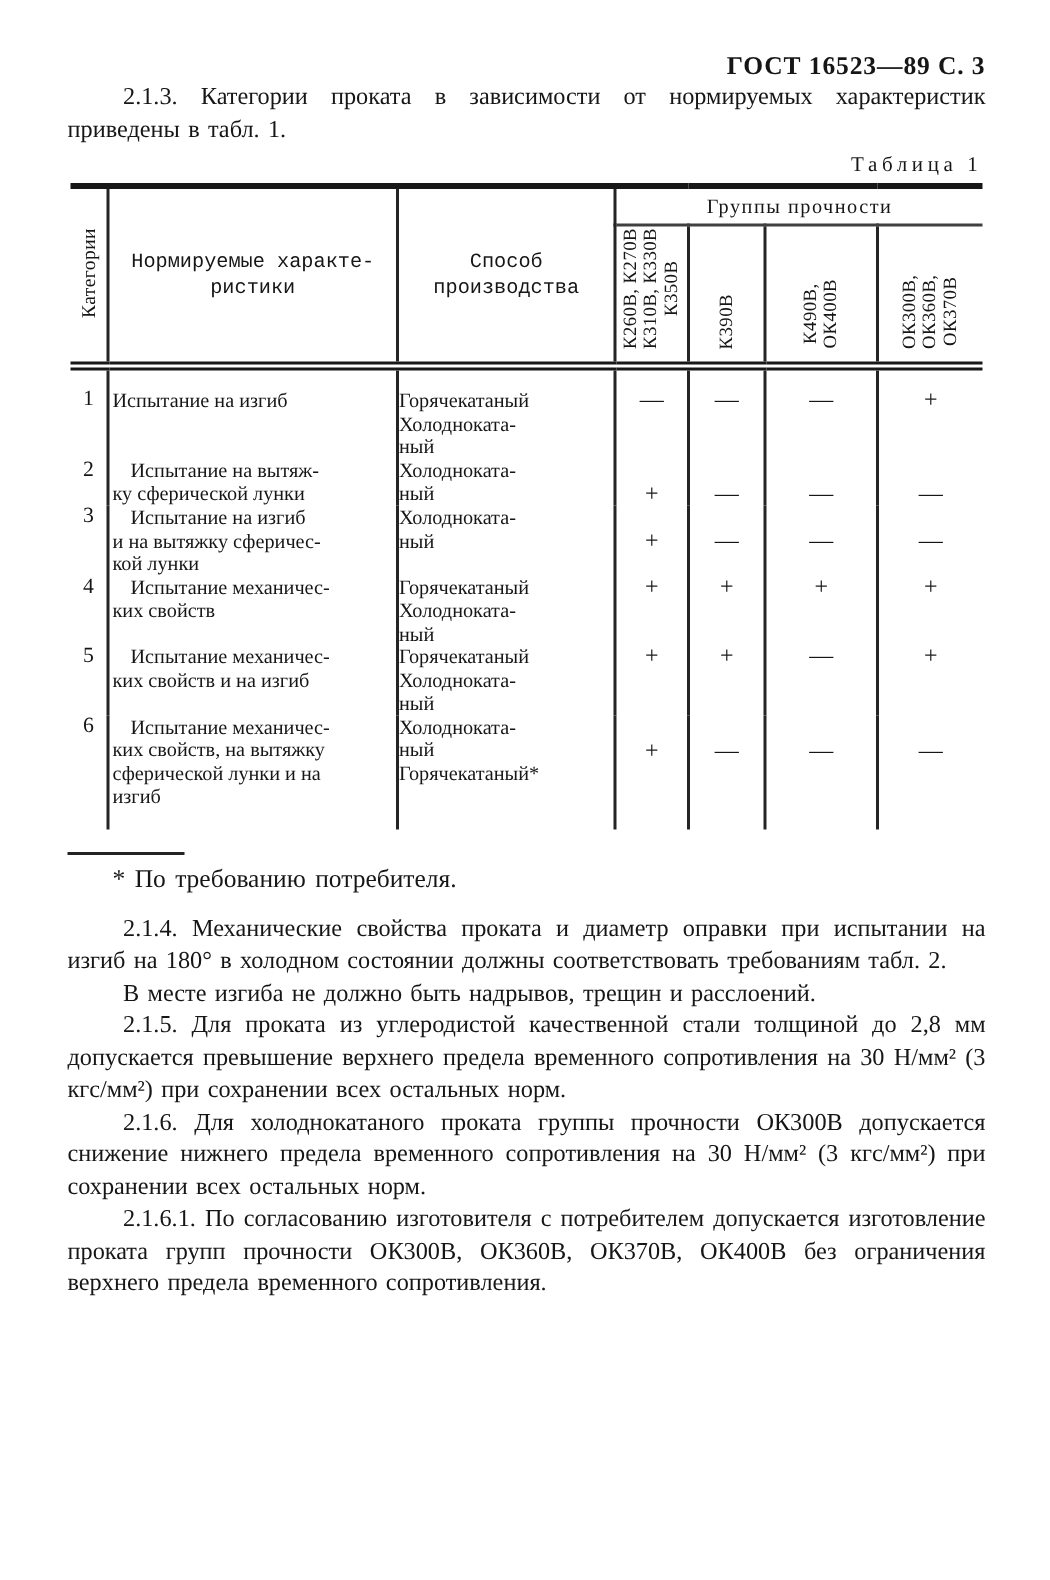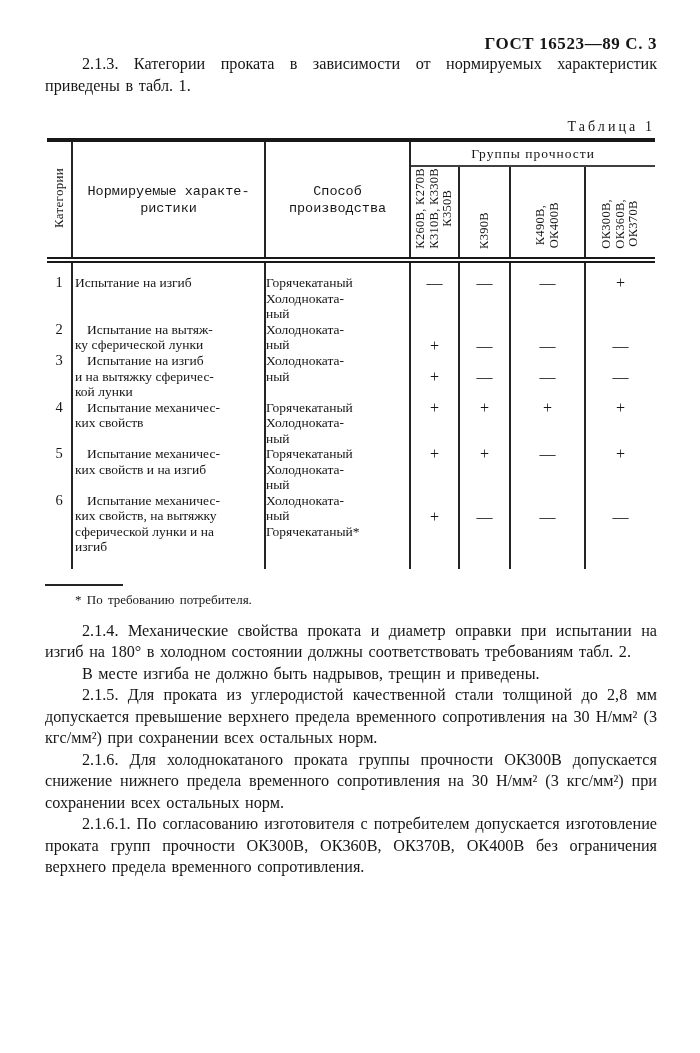--- a/index.html
+++ b/index.html
@@ -27,21 +27,21 @@
     text-align:justify;
     text-indent:37px;
     word-spacing:1.5px;
   }
   .body-para.first { }
   .body-para.after-table { margin-top:13px; }
   .tbl-caption {
     text-align:right;
     font-size:14px;
     letter-spacing:0.22em;
-    margin:22px 2px 3px 0;
+    margin:6px 2px 3px 0;
   }
   table.gost-table {
     border-collapse:collapse;
     table-layout:fixed;
     width:608px;
     margin-left:2px;
     border-top:4px solid #181818;
     font-size:13.5px;
     line-height:15.5px;
   }
@@ -88,21 +88,21 @@
   tbody tr.first-row td { padding-top:12px; }
   tbody tr.last-row td { padding-bottom:14px; }
   tbody tr.mark-low td.mark { padding-top:16px; }
   .fn-rule {
     width:78px;
     border-top:2px solid #242424;
     margin-top:15px;
   }
   .footnote {
     margin:6px 0 0 0;
-    font-size:13px;
+    font-size:17px;
     text-indent:30px;
     word-spacing:2px;
   }
 </style>
 </head>
 <body>
 
 <div class="page">
 
   <div class="doc-header">ГОСТ 16523—89 С. 3</div>
@@ -215,18 +215,18 @@
         <td class="mark bR">—</td>
         <td class="mark">—</td>
       </tr>
     </tbody>
   </table>
 
   <div class="fn-rule"></div>
   <p class="footnote">* По требованию потребителя.</p>
 
   <p class="body-para after-table">2.1.4. Механические свойства проката и диаметр оправки при испытании на изгиб на 180° в холодном состоянии должны соответствовать требованиям табл. 2.</p>
-  <p class="body-para">В месте изгиба не должно быть надрывов, трещин и приведены.</p>
+  <p class="body-para">В месте изгиба не должно быть надрывов, трещин и расслоений.</p>
   <p class="body-para">2.1.5. Для проката из углеродистой качественной стали толщиной до 2,8 мм допускается превышение верхнего предела временного сопротивления на 30 Н/мм² (3 кгс/мм²) при сохранении всех остальных норм.</p>
   <p class="body-para">2.1.6. Для холоднокатаного проката группы прочности ОК300В допускается снижение нижнего предела временного сопротивления на 30 Н/мм² (3 кгс/мм²) при сохранении всех остальных норм.</p>
   <p class="body-para">2.1.6.1. По согласованию изготовителя с потребителем допускается изготовление проката групп прочности ОК300В, ОК360В, ОК370В, ОК400В без ограничения верхнего предела временного сопротивления.</p>
 
 </div>
 
 </body></html>

